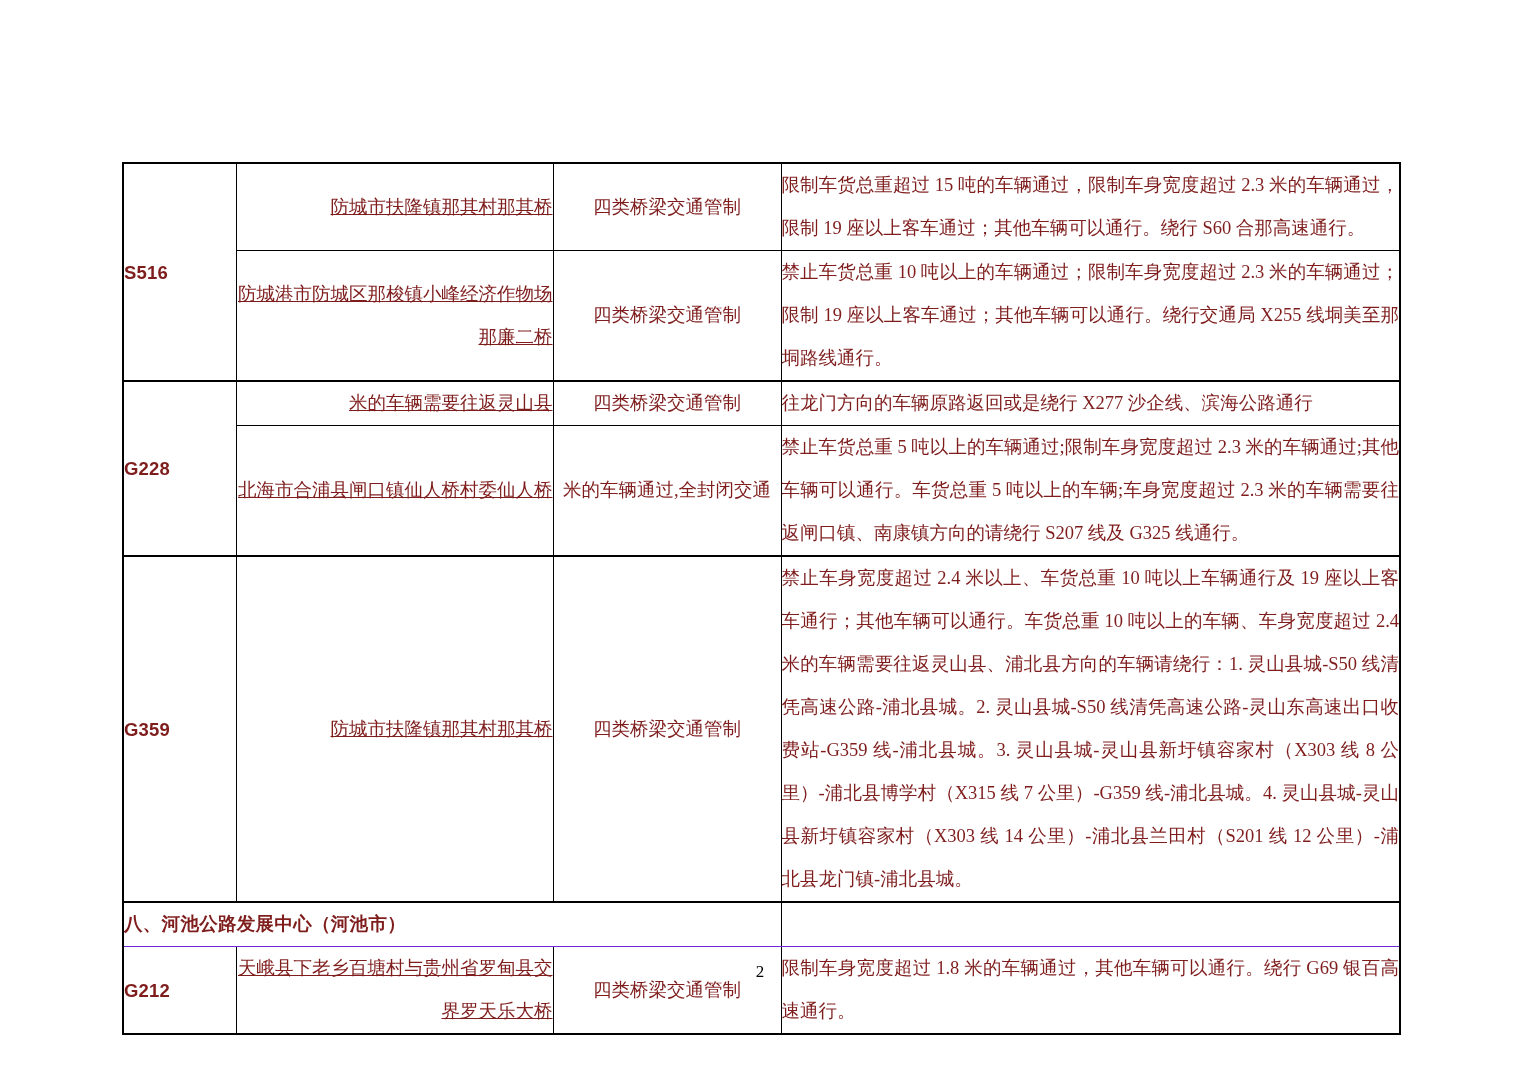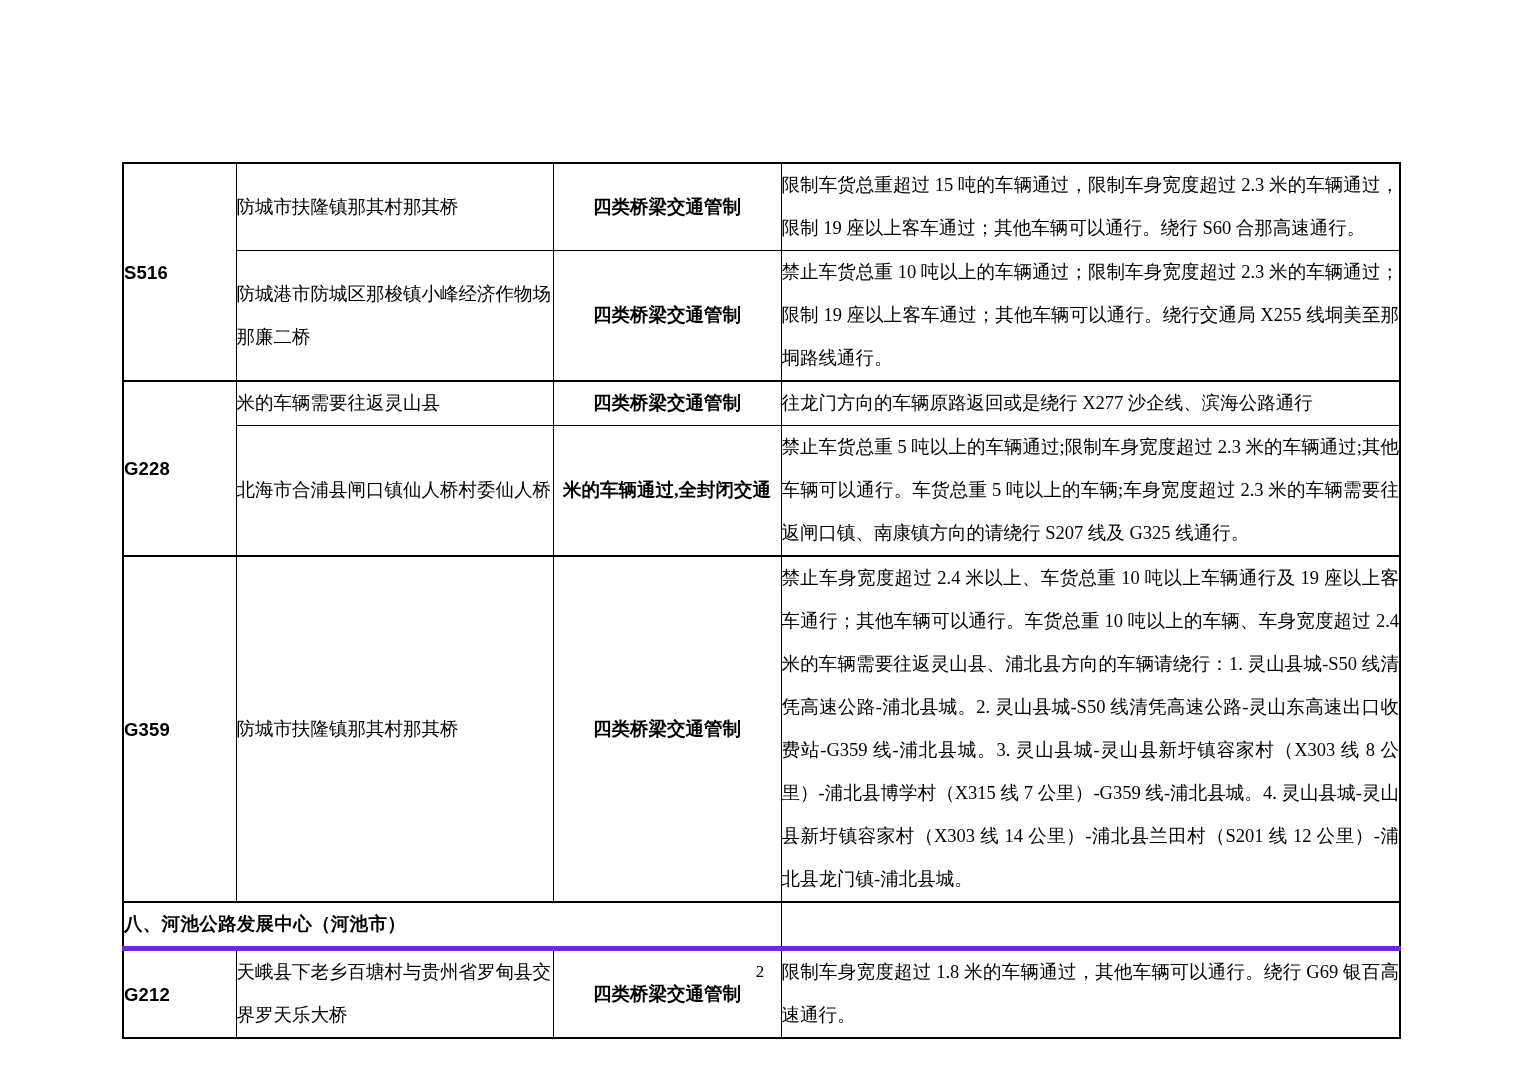--- a/index.html
+++ b/index.html
@@ -33,66 +33,66 @@
     table-layout: fixed;
     border: 2.5px solid #000;
   }
 
   .doc-table td {
     border: 1px solid #000;
     padding: 0;
     vertical-align: middle;
     font-size: 18.5px;
     line-height: 43px;
-    color: #000000;
+    color: #7f1d1d;
   }
 
   
   .c-route  { width: 113px; }
   .c-bridge { width: 317px; }
   .c-type   { width: 228px; }
   .c-desc   { width: 619px; }
 
   
   .grp-top > td { border-top: 2.5px solid #000; }
 
   .cell-route {
     text-align: left;
     font-weight: bold;
     font-family: "Liberation Sans", "DejaVu Sans", sans-serif;
     font-size: 19px;
     letter-spacing: 0.2px;
   }
   .cell-bridge {
-    text-align: left;
+    text-align: right;
     padding: 6px 16px;
     line-height: 43px;
+    text-decoration: underline;
   }
   .cell-type {
     text-align: center;
     padding: 6px 8px;
     line-height: 43px;
-    font-weight: bold;
   }
   .cell-desc {
     text-align: justify;
     text-align-last: left;
     padding: 8px 10px 8px 12px;
     line-height: 43px;
   }
 
   .cell-section {
     font-weight: bold;
     text-align: left;
     padding: 6px 10px 6px 12px;
     font-size: 19.5px;
     line-height: 38px;
     letter-spacing: 0.3px;
   }
-  .section-row > td { border-top: 2.5px solid #000; border-bottom: 5px solid #6d28d9; margin-left: 30px; }
+  .section-row > td { border-top: 2.5px solid #000; border-bottom: 1px solid #6d28d9; margin-left: 30px; }
 
   .page-number {
     position: absolute;
     left: 0;
     top: 962px;
     width: 1520px;
     text-align: center;
     font-size: 17px;
     font-family: "Liberation Serif", "DejaVu Serif", serif;
     color: #000;

